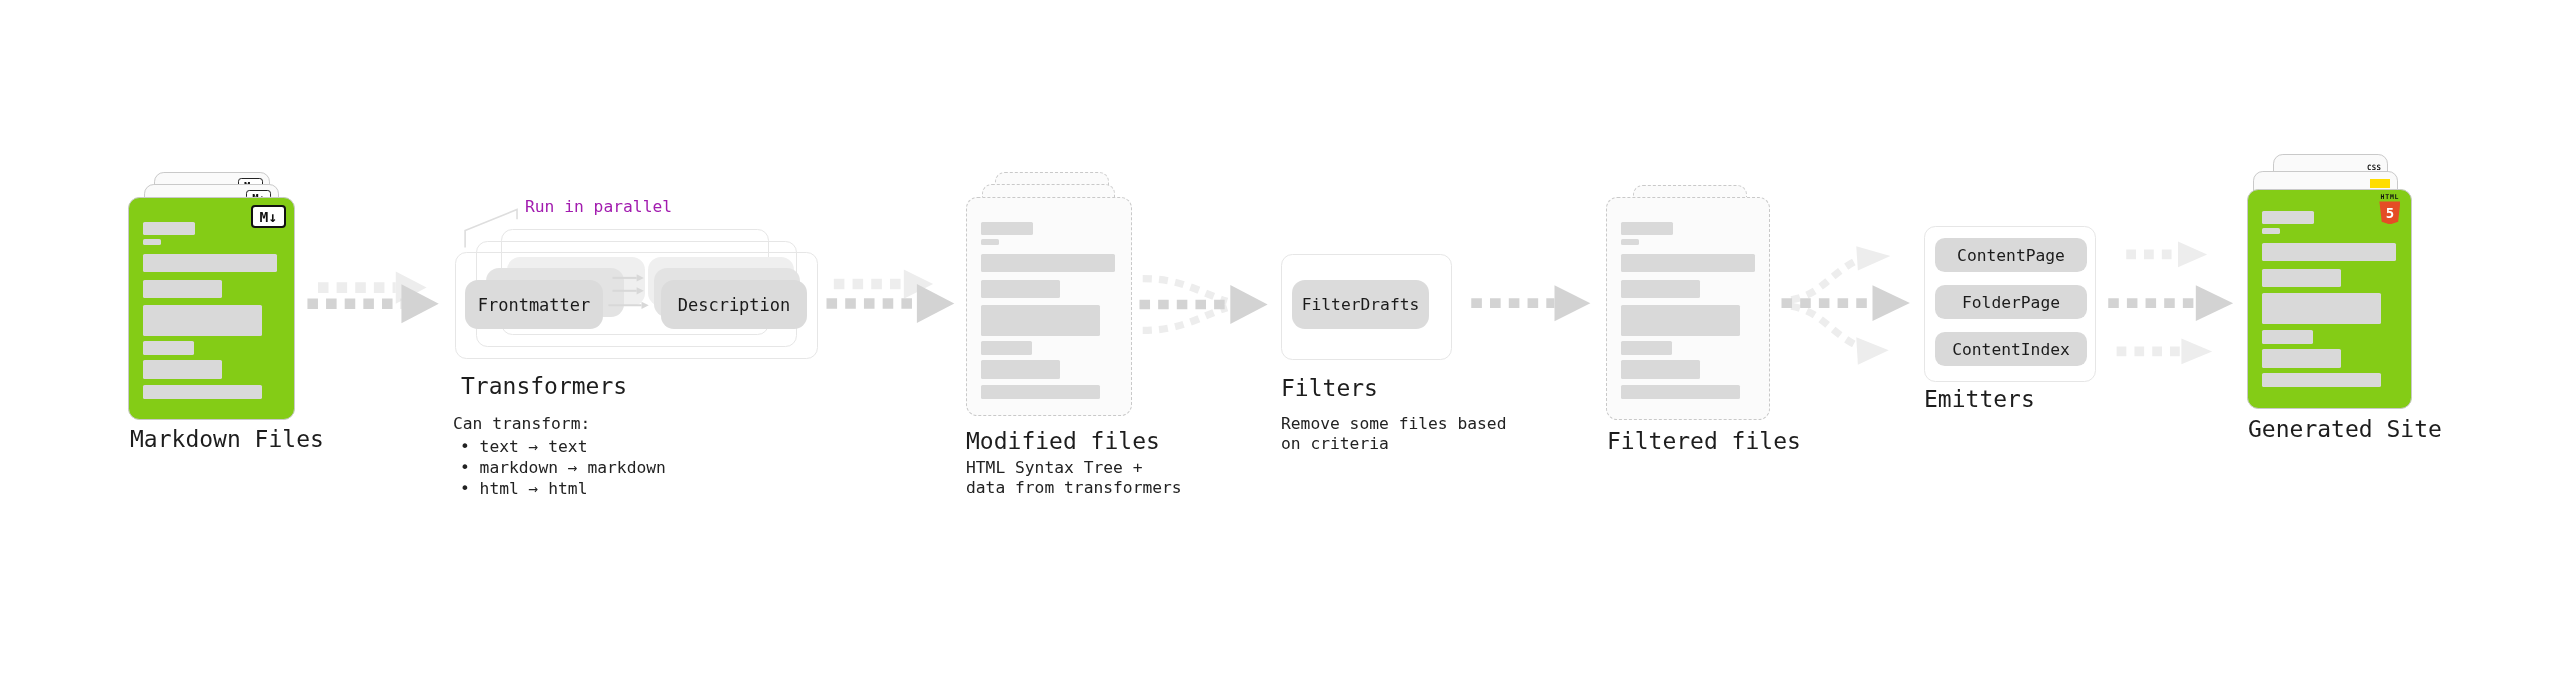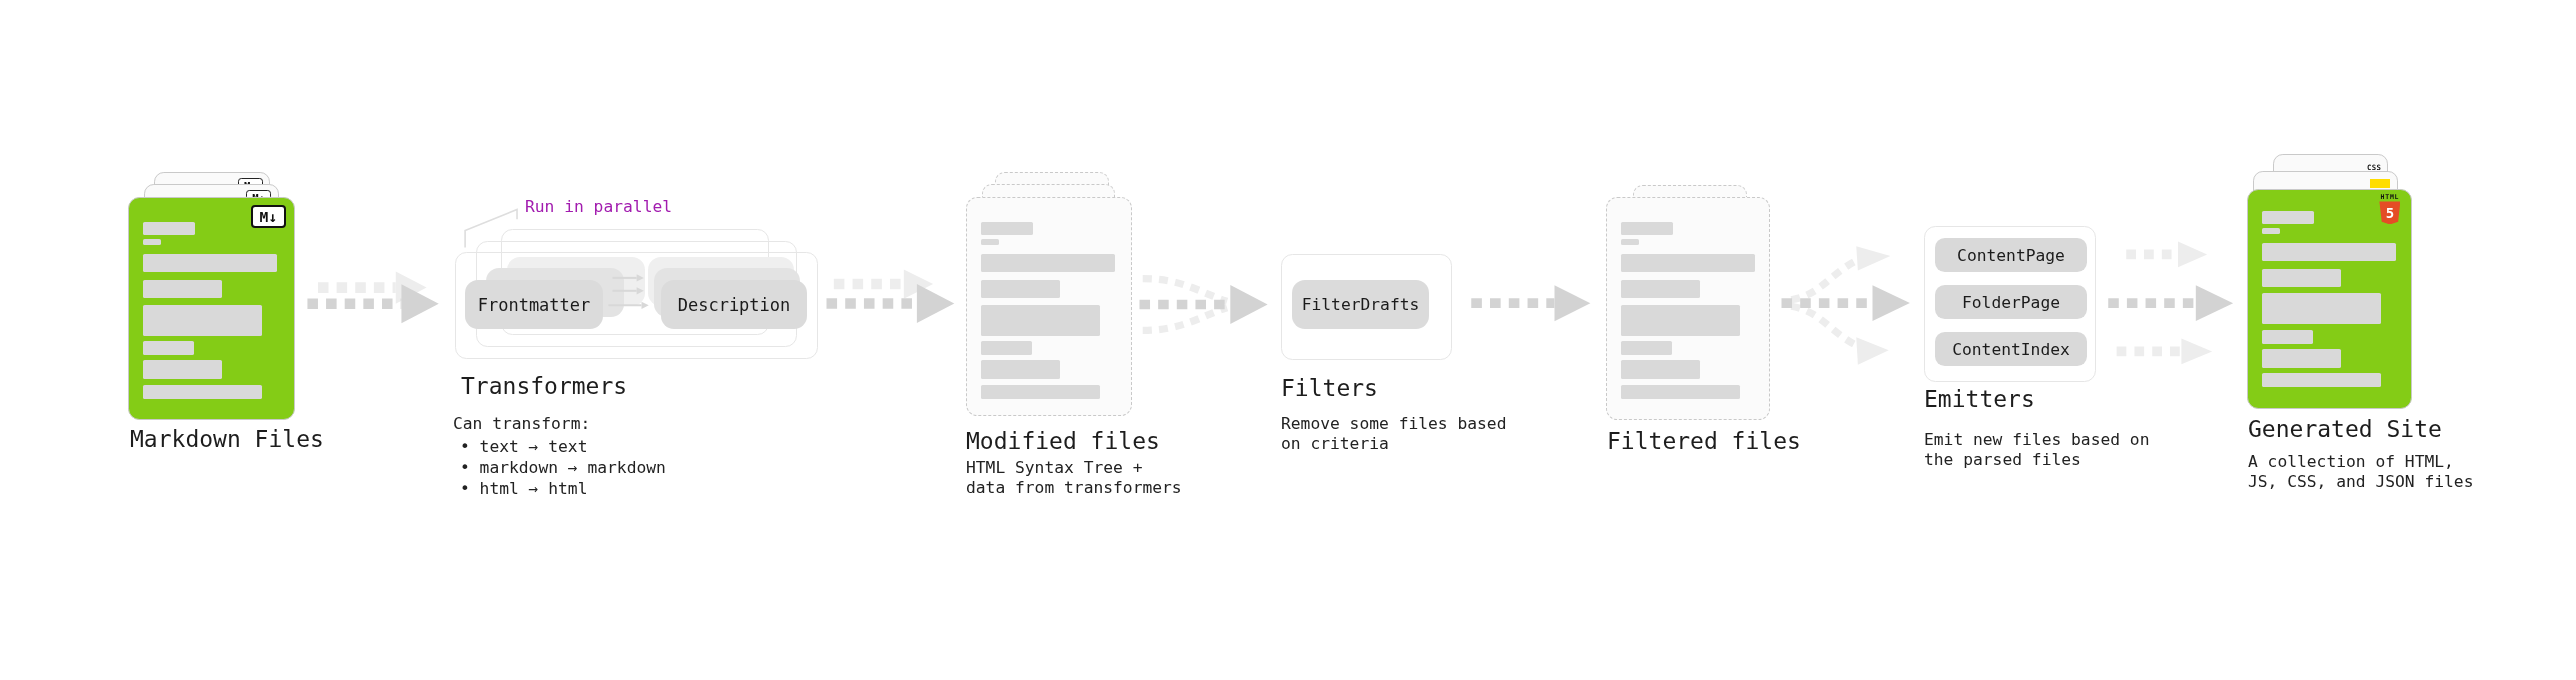--- a/index.html
+++ b/index.html
@@ -188,22 +188,20 @@
     <polygon points="96,122 136,138 98,156" fill="#ededed"></polygon>
     <line x1="4" y1="80" x2="116" y2="80" stroke="#d3d3d3" stroke-width="12" stroke-dasharray="13 10"></line>
     <polygon points="116,58 162,80 116,102" fill="#d3d3d3"></polygon>
   </svg>
 
   <div class="obox" style="left:1924px;top:226px;width:172px;height:156px;"></div>
   <div class="epill" style="top:238px;">ContentPage</div>
   <div class="epill" style="top:285px;">FolderPage</div>
   <div class="epill" style="top:332px;">ContentIndex</div>
   <div class="h" style="left:1924px;top:386px;">Emitters</div>
-  <div class="sub" style="left:1924px;top:430px;">Emit new files based on
-the parsed files</div>
 
   <svg class="arrow" style="left:2123px;top:239px;" width="89" height="34" viewBox="0 0 110 42">
     <line x1="4" y1="19" x2="68" y2="19" stroke="#ededed" stroke-width="12" stroke-dasharray="12 10"></line>
     <polygon points="68,3 104,19 68,35" fill="#ededed"></polygon>
   </svg>
   <svg class="arrow" style="left:2105px;top:281px;" width="133" height="46" viewBox="0 0 164 56">
     <line x1="4" y1="27" x2="112" y2="27" stroke="#d3d3d3" stroke-width="12" stroke-dasharray="13 10"></line>
     <polygon points="112,5 158,27 112,49" fill="#d3d3d3"></polygon>
   </svg>
   <svg class="arrow" style="left:2113px;top:336px;" width="106" height="34" viewBox="0 0 130 42">
@@ -230,17 +228,15 @@
       <div class="bar b2"></div>
       <div class="bar b3"></div>
       <div class="bar b4"></div>
       <div class="bar b5"></div>
       <div class="bar b6"></div>
       <div class="bar b7"></div>
       <div class="bar b8"></div>
     </div>
   </div>
   <div class="h" style="left:2248px;top:416px;">Generated Site</div>
-  <div class="sub" style="left:2248px;top:452px;">A collection of HTML,
-JS, CSS, and JSON files</div>
 
 </div>
 
 
 </body></html>

